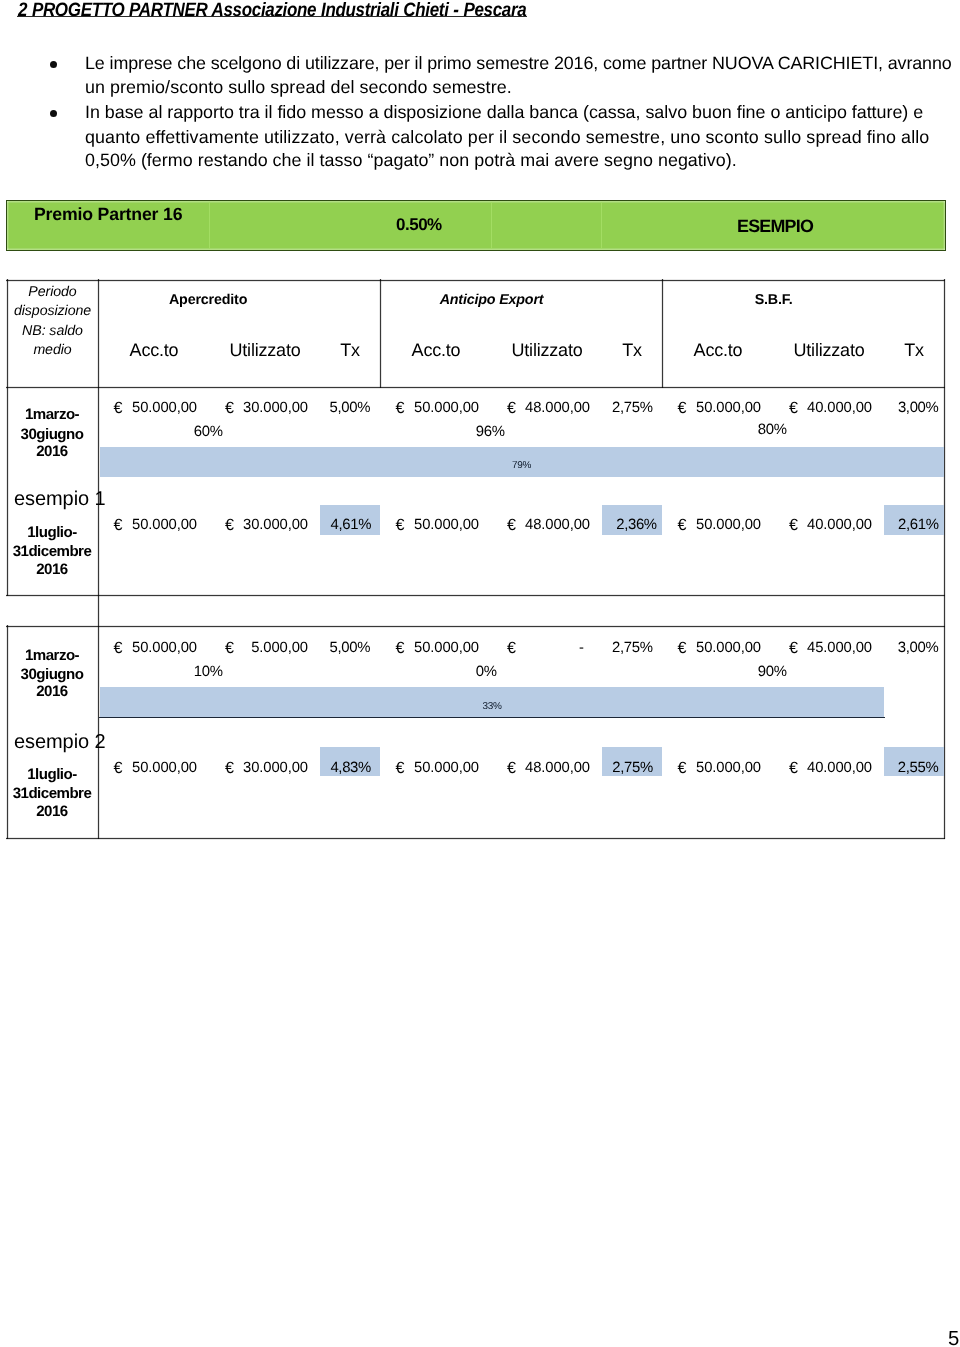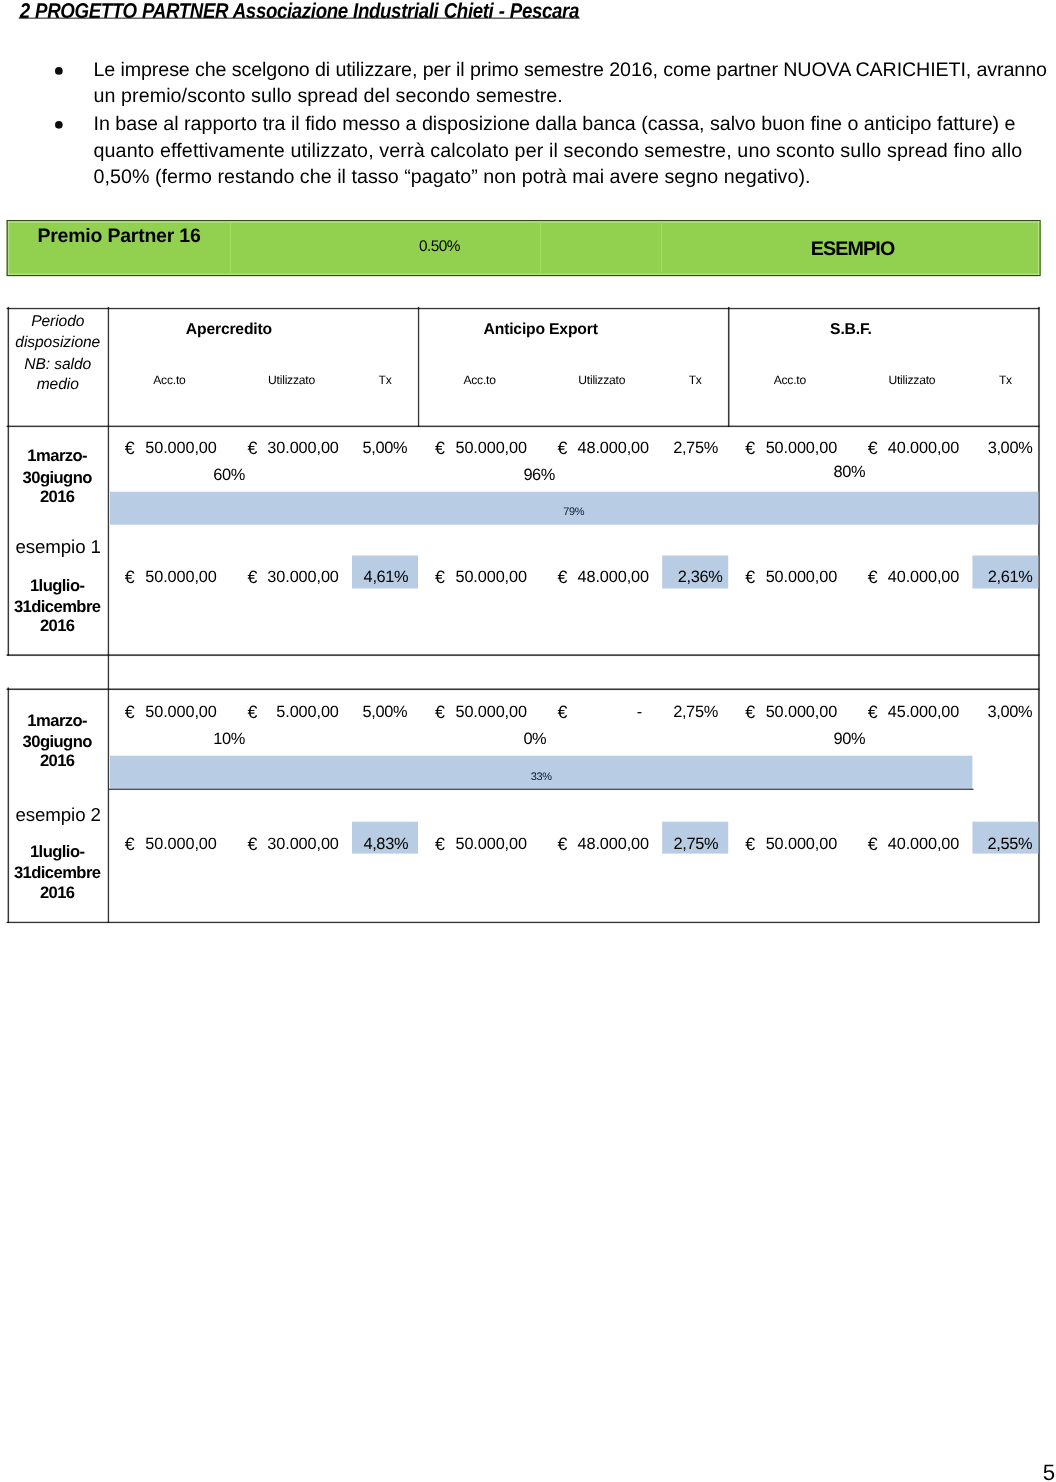--- a/index.html
+++ b/index.html
@@ -20,32 +20,32 @@
   .bline{position:absolute;left:85px;font-size:17.9px;letter-spacing:0px;line-height:19px;white-space:nowrap;}
 
   
   #greenbar{position:absolute;left:6px;top:200px;width:940px;height:51px;
             background:#92D050;box-sizing:border-box;border:1.7px solid #2f4d12;}
   #greenbar-inner{position:absolute;left:0;right:0;top:0;bottom:0;
             box-shadow:inset 0 1.4px 0 rgba(255,255,255,0.30), inset 0 -1.4px 0 rgba(255,255,255,0.30),
                        inset 1.4px 0 0 rgba(255,255,255,0.30), inset -1.4px 0 0 rgba(255,255,255,0.30);}
   .gsep{position:absolute;top:1.4px;bottom:1.4px;width:0.9px;background:#a3dd63;}
   #banner-label{left:34px;top:203.9px;font-size:17.7px;font-weight:bold;letter-spacing:-0.18px;}
-  #banner-value{left:381px;top:214.8px;font-size:14px;font-weight:normal;letter-spacing:-0.5px;}
+  #banner-value{left:396px;top:214.8px;font-size:17px;font-weight:bold;letter-spacing:-0.5px;}
   #banner-right{left:737px;top:215.6px;font-size:17.9px;font-weight:bold;letter-spacing:-0.77px;}
 
   
   .hline{position:absolute;height:3px;background:linear-gradient(to bottom,rgba(0,0,0,0) 0%,rgba(0,0,0,0.12) 22%,rgba(0,0,0,0.78) 40%,rgba(0,0,0,0.78) 62%,rgba(0,0,0,0.12) 80%,rgba(0,0,0,0) 100%);}
   .vline{position:absolute;width:3px;background:linear-gradient(to right,rgba(0,0,0,0) 0%,rgba(0,0,0,0.12) 22%,rgba(0,0,0,0.78) 40%,rgba(0,0,0,0.78) 62%,rgba(0,0,0,0.12) 80%,rgba(0,0,0,0) 100%);}
   .hdr-period{font-size:14.2px;font-style:italic;letter-spacing:-0.08px;text-align:center;}
   .hdr-group{font-size:14.3px;font-weight:bold;letter-spacing:-0.18px;}
-  .hdr-sub{font-size:11px;letter-spacing:-0.2px;}
+  .hdr-sub{font-size:18px;letter-spacing:-0.2px;}
 
   .period-line{font-size:15.1px;font-weight:bold;letter-spacing:-0.52px;text-align:center;width:90px;left:7px;}
-  .esempio{font-size:17px;letter-spacing:-0.08px;left:14px;}
+  .esempio{font-size:20px;letter-spacing:-0.08px;left:14px;}
 
   .cur{font-size:16.2px;letter-spacing:-0.15px;margin-top:-1.1px;}
   .num{font-size:14.8px;letter-spacing:-0.1px;text-align:right;}
   .pct{font-size:14.9px;letter-spacing:-0.32px;text-align:right;}
   .pctsmall{font-size:14.9px;letter-spacing:-0.34px;text-align:left;}
 
   .bluebar{position:absolute;background:#B8CCE4;}
   .bluebar-label{position:absolute;font-size:10px;letter-spacing:-0.34px;text-align:center;color:#0e1a2b;}
   .hilite{position:absolute;background:#B8CCE4;}
   .bluebar-rule{position:absolute;height:1.5px;background:#1b2636;}
@@ -88,21 +88,21 @@
   <div class="vline" style="left:97.0px;top:279.0px;height:560.3px;"></div>
   <div class="vline" style="left:379.0px;top:279.0px;height:109.3px;"></div>
   <div class="vline" style="left:661.0px;top:279.0px;height:109.3px;"></div>
 </div>
 
 <div class="abs hdr-period" style="left:7px;width:91px;top:283.95px;">Periodo</div>
 <div class="abs hdr-period" style="left:7px;width:91px;top:303.25px;">disposizione</div>
 <div class="abs hdr-period" style="left:7px;width:91px;top:322.95px;">NB: saldo</div>
 <div class="abs hdr-period" style="left:7px;width:91px;top:341.75px;">medio</div>
 <div class="abs hdr-group" style="left:208.1px;width:200px;margin-left:-100px;text-align:center;top:291.56px;">Apercredito</div>
-<div class="abs hdr-group" style="left:491.5px;width:200px;margin-left:-100px;text-align:center;top:291.56px;">Anticipo Export</div>
+<div class="abs hdr-group" style="left:491.5px;width:200px;margin-left:-100px;text-align:center;top:291.56px;font-style:italic;">Anticipo Export</div>
 <div class="abs hdr-group" style="left:773.6px;width:200px;margin-left:-100px;text-align:center;top:291.56px;">S.B.F.</div>
 <div class="abs hdr-sub" style="left:154.0px;width:160px;margin-left:-80px;text-align:center;top:339.82px;">Acc.to</div>
 <div class="abs hdr-sub" style="left:265.0px;width:160px;margin-left:-80px;text-align:center;top:339.82px;">Utilizzato</div>
 <div class="abs hdr-sub" style="left:350.0px;width:160px;margin-left:-80px;text-align:center;top:339.82px;">Tx</div>
 <div class="abs hdr-sub" style="left:436.0px;width:160px;margin-left:-80px;text-align:center;top:339.82px;">Acc.to</div>
 <div class="abs hdr-sub" style="left:547.0px;width:160px;margin-left:-80px;text-align:center;top:339.82px;">Utilizzato</div>
 <div class="abs hdr-sub" style="left:632.0px;width:160px;margin-left:-80px;text-align:center;top:339.82px;">Tx</div>
 <div class="abs hdr-sub" style="left:718.0px;width:160px;margin-left:-80px;text-align:center;top:339.82px;">Acc.to</div>
 <div class="abs hdr-sub" style="left:829.0px;width:160px;margin-left:-80px;text-align:center;top:339.82px;">Utilizzato</div>
 <div class="abs hdr-sub" style="left:914.0px;width:160px;margin-left:-80px;text-align:center;top:339.82px;">Tx</div>

